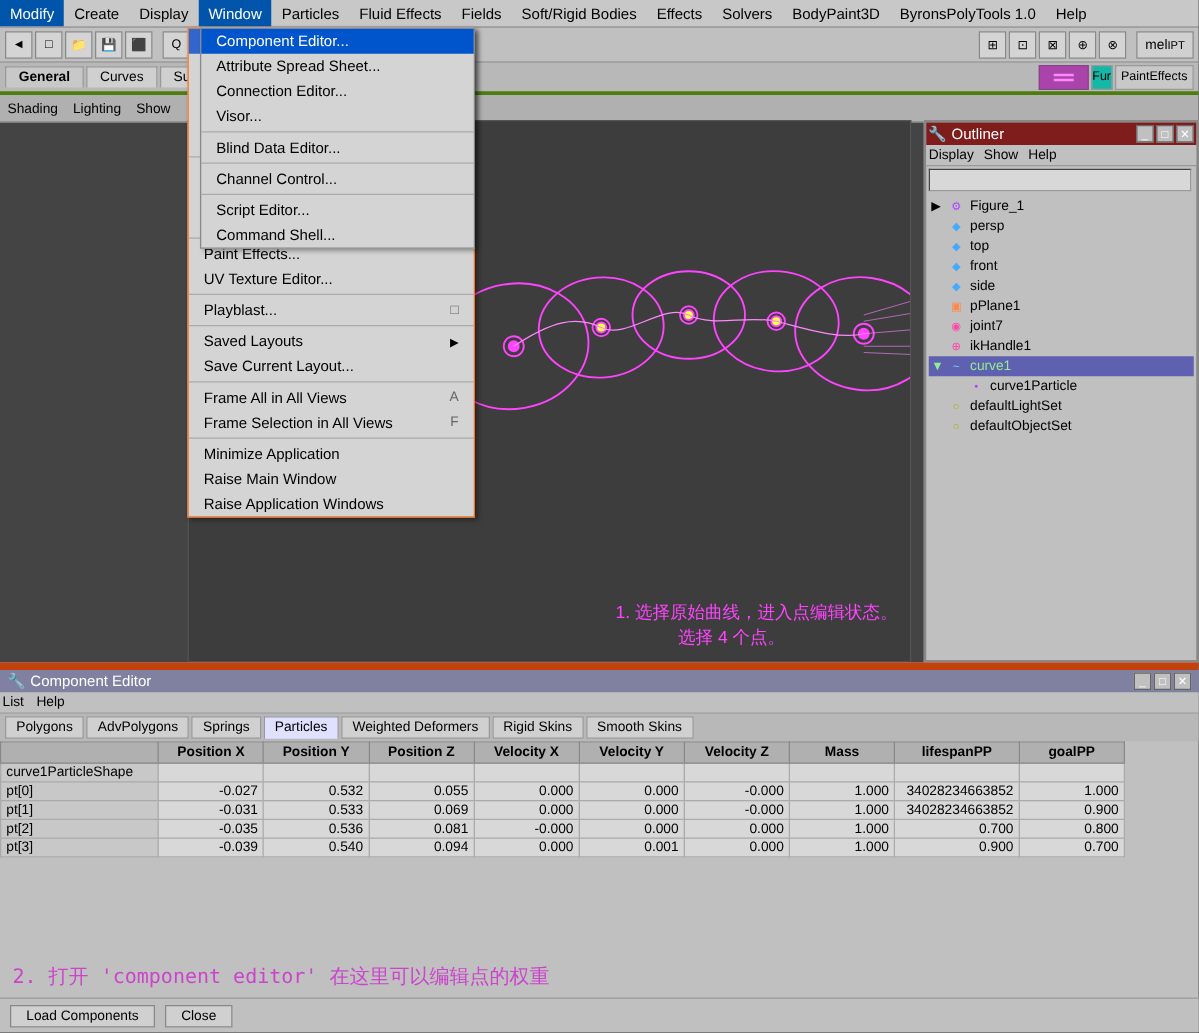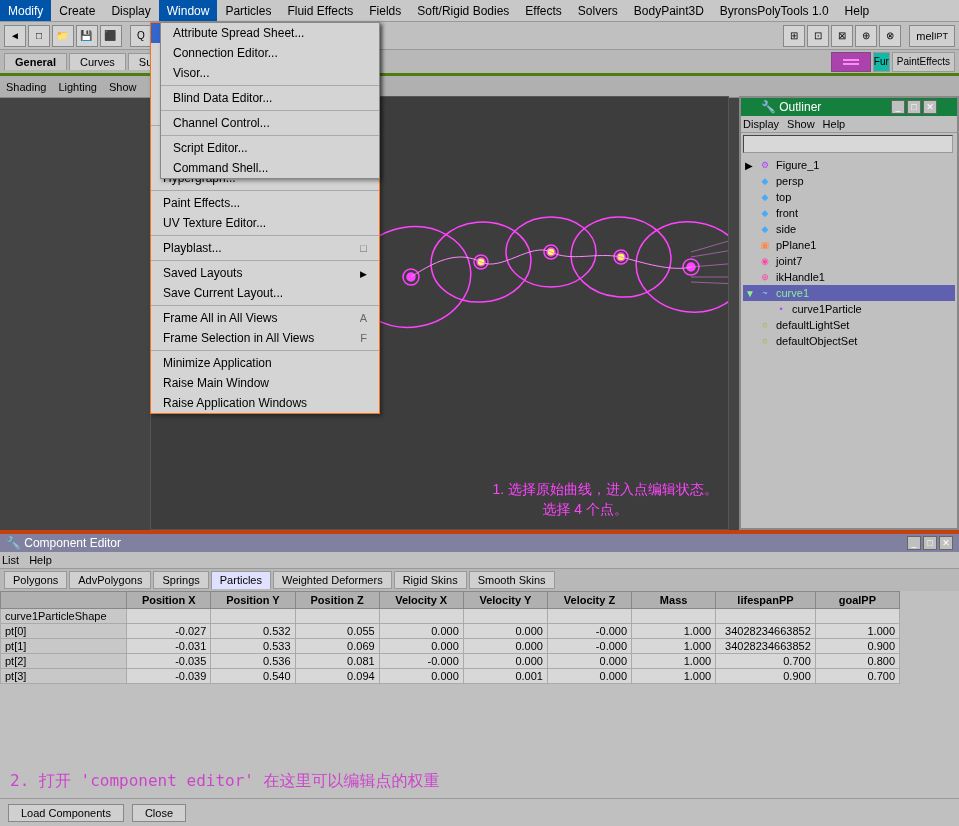--- a/index.html
+++ b/index.html
@@ -99,23 +99,23 @@
     .outliner {
       position: absolute;
       right: 0;
       top: 0;
       width: 220px;
       bottom: 296px;
       background: #c0c0c0;
       border: 2px solid #888;
     }
     .outliner-header {
-      background: #15803d;
+      background: #7f1d1d;
       color: white;
-      padding: 2px 20px;
+      padding: 2px 2px;
       font-size: 12px;
       display: flex;
       justify-content: space-between;
       align-items: center;
     }
     .outliner-menubar {
       background: #c0c0c0;
       display: flex;
       padding: 2px;
       gap: 8px;
@@ -162,21 +162,21 @@
     .outliner-indent { width: 16px; }
 
     
     .comp-editor {
       position: absolute;
       left: 0;
       right: 0;
       bottom: 0;
       height: 296px;
       background: #c0c0c0;
-      border-top: 4px solid #c2410c;
+      border-top: 6px solid #c2410c;
     }
     .comp-editor-header {
       background: #8080a0;
       color: white;
       padding: 2px 6px;
       font-size: 12px;
       display: flex;
       justify-content: space-between;
       align-items: center;
     }
@@ -737,20 +737,23 @@
   </div>
   <div class="menu-item">
     <span>Raise Main Window</span>
   </div>
   <div class="menu-item">
     <span>Raise Application Windows</span>
   </div>
 </div>
 
 <div class="menu-general-editors">
+  <div class="menu-item active">
+    <span>Component Editor...</span>
+  </div>
   <div class="menu-item">
     <span>Attribute Spread Sheet...</span>
   </div>
   <div class="menu-item">
     <span>Connection Editor...</span>
   </div>
   <div class="menu-item">
     <span>Visor...</span>
   </div>
   <div class="menu-divider"></div>

